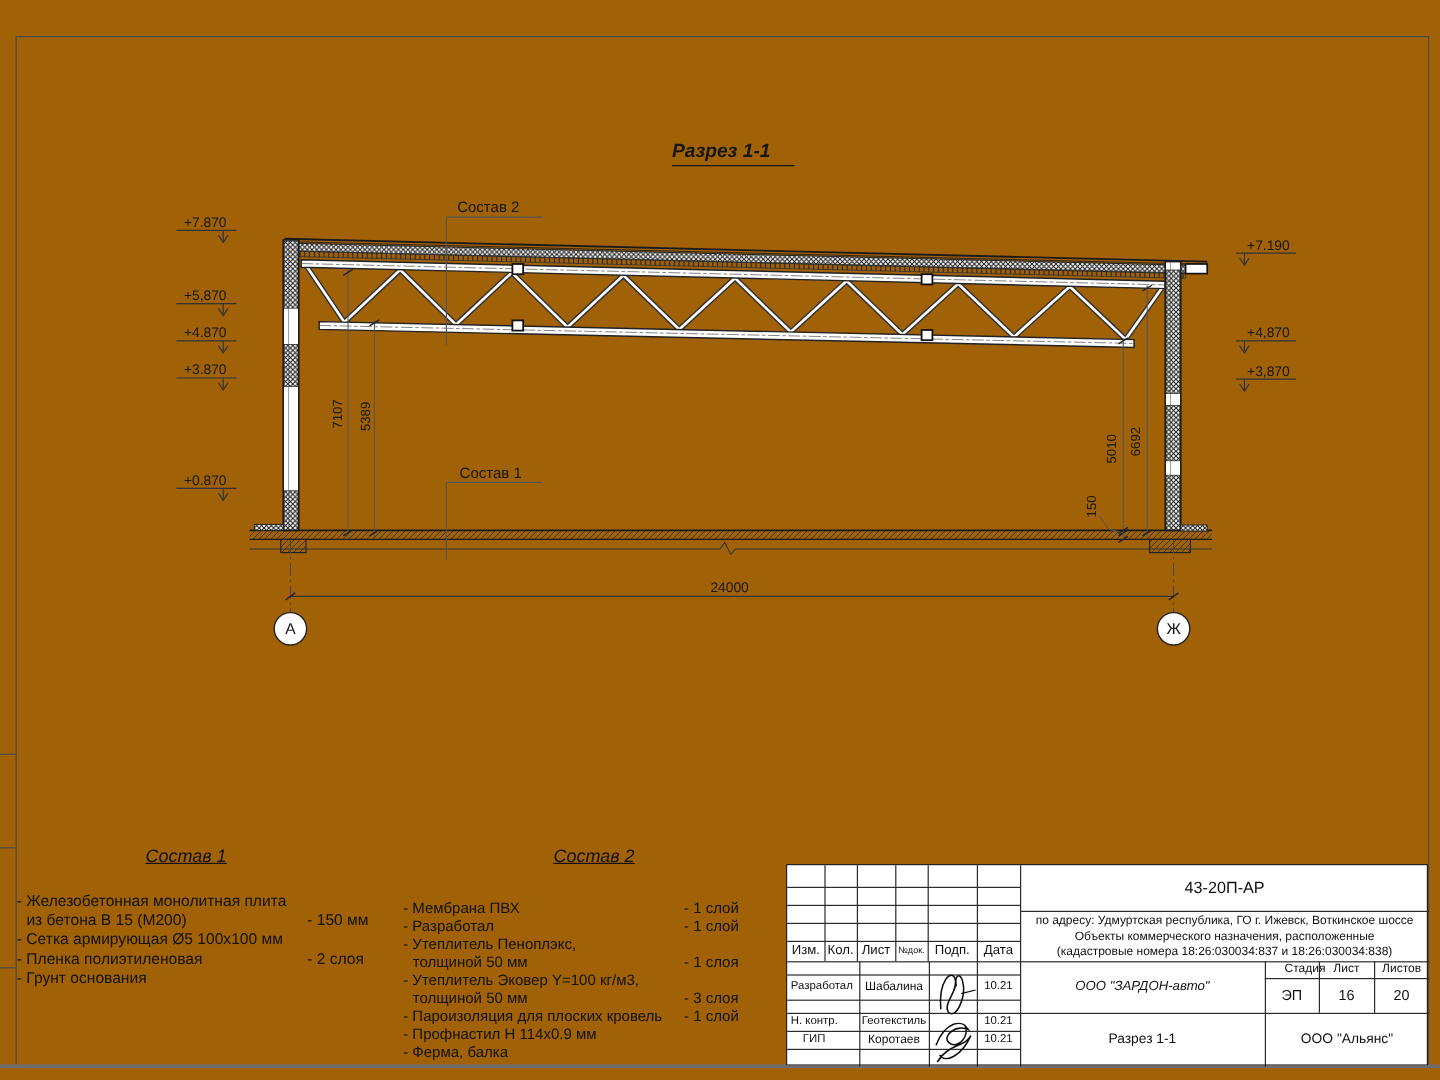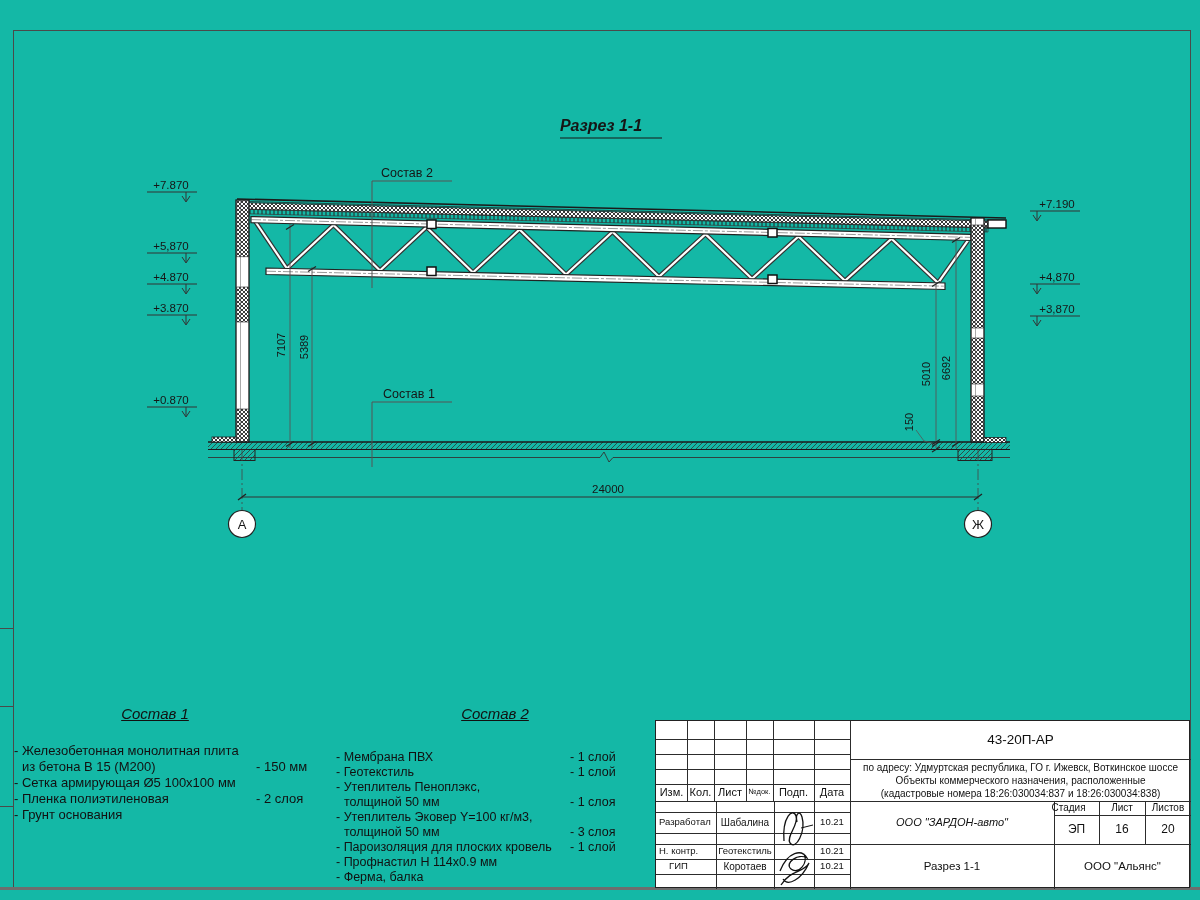--- a/index.html
+++ b/index.html
@@ -1,16 +1,16 @@
 <!DOCTYPE html>
 <html><head>
 <meta charset="utf-8">
 <style>
   html,body{margin:0;padding:0;background:#e8e8e8;}
-  .page{position:relative;width:1200px;height:900px;background:#14b8a6;overflow:hidden;
+  .page{position:relative;width:1200px;height:900px;background:#a16207;overflow:hidden;
         font-family:"Liberation Sans", sans-serif;color:#111;}
   .abs{position:absolute;}
   
   .frame{position:absolute;left:13px;top:30px;width:1176px;height:857px;
          border-left:1px solid #4a4a4a;border-top:1px solid #4a4a4a;border-right:1px solid #4a4a4a;}
   .frame-bottom{position:absolute;left:0;top:887px;width:1200px;height:3px;background:#6e6e6e;}
   .margin-tick{position:absolute;left:0;width:13px;height:1px;background:#4a4a4a;}
   
   .sostav-title{position:absolute;font-style:italic;font-size:15px;text-decoration:underline;
                 text-align:center;font-weight:500;}
@@ -231,21 +231,21 @@
   </div>
 
   <div class="s2">
     <div class="sostav-title" style="left:400px;top:705px;width:190px;">Состав 2</div>
     <div class="sostav-list" style="left:336px;top:750px;width:298px;">
       <div class="sostav-item">
         <div class="si-name"><span>- Мембрана ПВХ</span><div class="si-l2"></div></div>
         <div class="si-val sostav2-val">- 1 слой</div>
       </div>
       <div class="sostav-item">
-        <div class="si-name"><span>- Геотекстиль</span><div class="si-l2"></div></div>
+        <div class="si-name"><span>- Разработал</span><div class="si-l2"></div></div>
         <div class="si-val sostav2-val">- 1 слой</div>
       </div>
       <div class="sostav-item">
         <div class="si-name"><span>- Утеплитель Пеноплэкс,</span><div class="si-l2">толщиной 50 мм</div></div>
         <div class="si-val sostav2-val">- 1 слоя</div>
       </div>
       <div class="sostav-item">
         <div class="si-name"><span>- Утеплитель Эковер Y=100 кг/м3,</span><div class="si-l2">толщиной 50 мм</div></div>
         <div class="si-val sostav2-val">- 3 слоя</div>
       </div>
@@ -316,21 +316,21 @@
     <div class="tb-cell" style="left:60px;top:138px;width:58px;height:15px;font-size:10px;">Коротаев</div>
     <div class="tb-cell" style="left:158px;top:138px;width:36px;height:15px;font-size:9.5px;">10.21</div>
 
     <svg class="abs" style="left:118px;top:80px;" width="40" height="88" viewBox="0 0 40 88">
       <path d="M10,40 C8,16 19,6 22,15 C25,24 12,35 16,42 C22,50 32,30 28,16 C26,9 21,12 23,21" fill="none" stroke="#111" stroke-width="1.3"></path>
       <path d="M27,27 L39,24" fill="none" stroke="#111" stroke-width="1"></path>
       <path d="M6,70 C14,50 28,48 33,57 C24,52 10,62 17,68 C24,74 35,62 30,53 M7,84 C17,68 30,72 35,62 C28,78 14,86 9,78" fill="none" stroke="#111" stroke-width="1.3"></path>
     </svg>
 
     <div class="tb-cell italic" style="left:194px;top:80px;width:204px;height:43px;">ООО "ЗАРДОН-авто"</div>
-    <div class="tb-cell" style="left:390px;top:80px;width:45px;height:14px;font-size:10px;">Стадия</div>
+    <div class="tb-cell" style="left:409px;top:80px;width:45px;height:14px;font-size:10px;">Стадия</div>
     <div class="tb-cell" style="left:443px;top:80px;width:46px;height:14px;font-size:10px;">Лист</div>
     <div class="tb-cell" style="left:489px;top:80px;width:46px;height:14px;font-size:10px;">Листов</div>
     <div class="tb-cell" style="left:398px;top:94px;width:45px;height:29px;font-size:12px;">ЭП</div>
     <div class="tb-cell" style="left:443px;top:94px;width:46px;height:29px;font-size:12px;">16</div>
     <div class="tb-cell" style="left:489px;top:94px;width:46px;height:29px;font-size:12px;">20</div>
 
     <div class="tb-cell" style="left:194px;top:123px;width:204px;height:45px;font-size:11.5px;">Разрез 1-1</div>
     <div class="tb-cell" style="left:398px;top:123px;width:137px;height:45px;font-size:11.5px;">ООО "Альянс"</div>
   </div>
 

